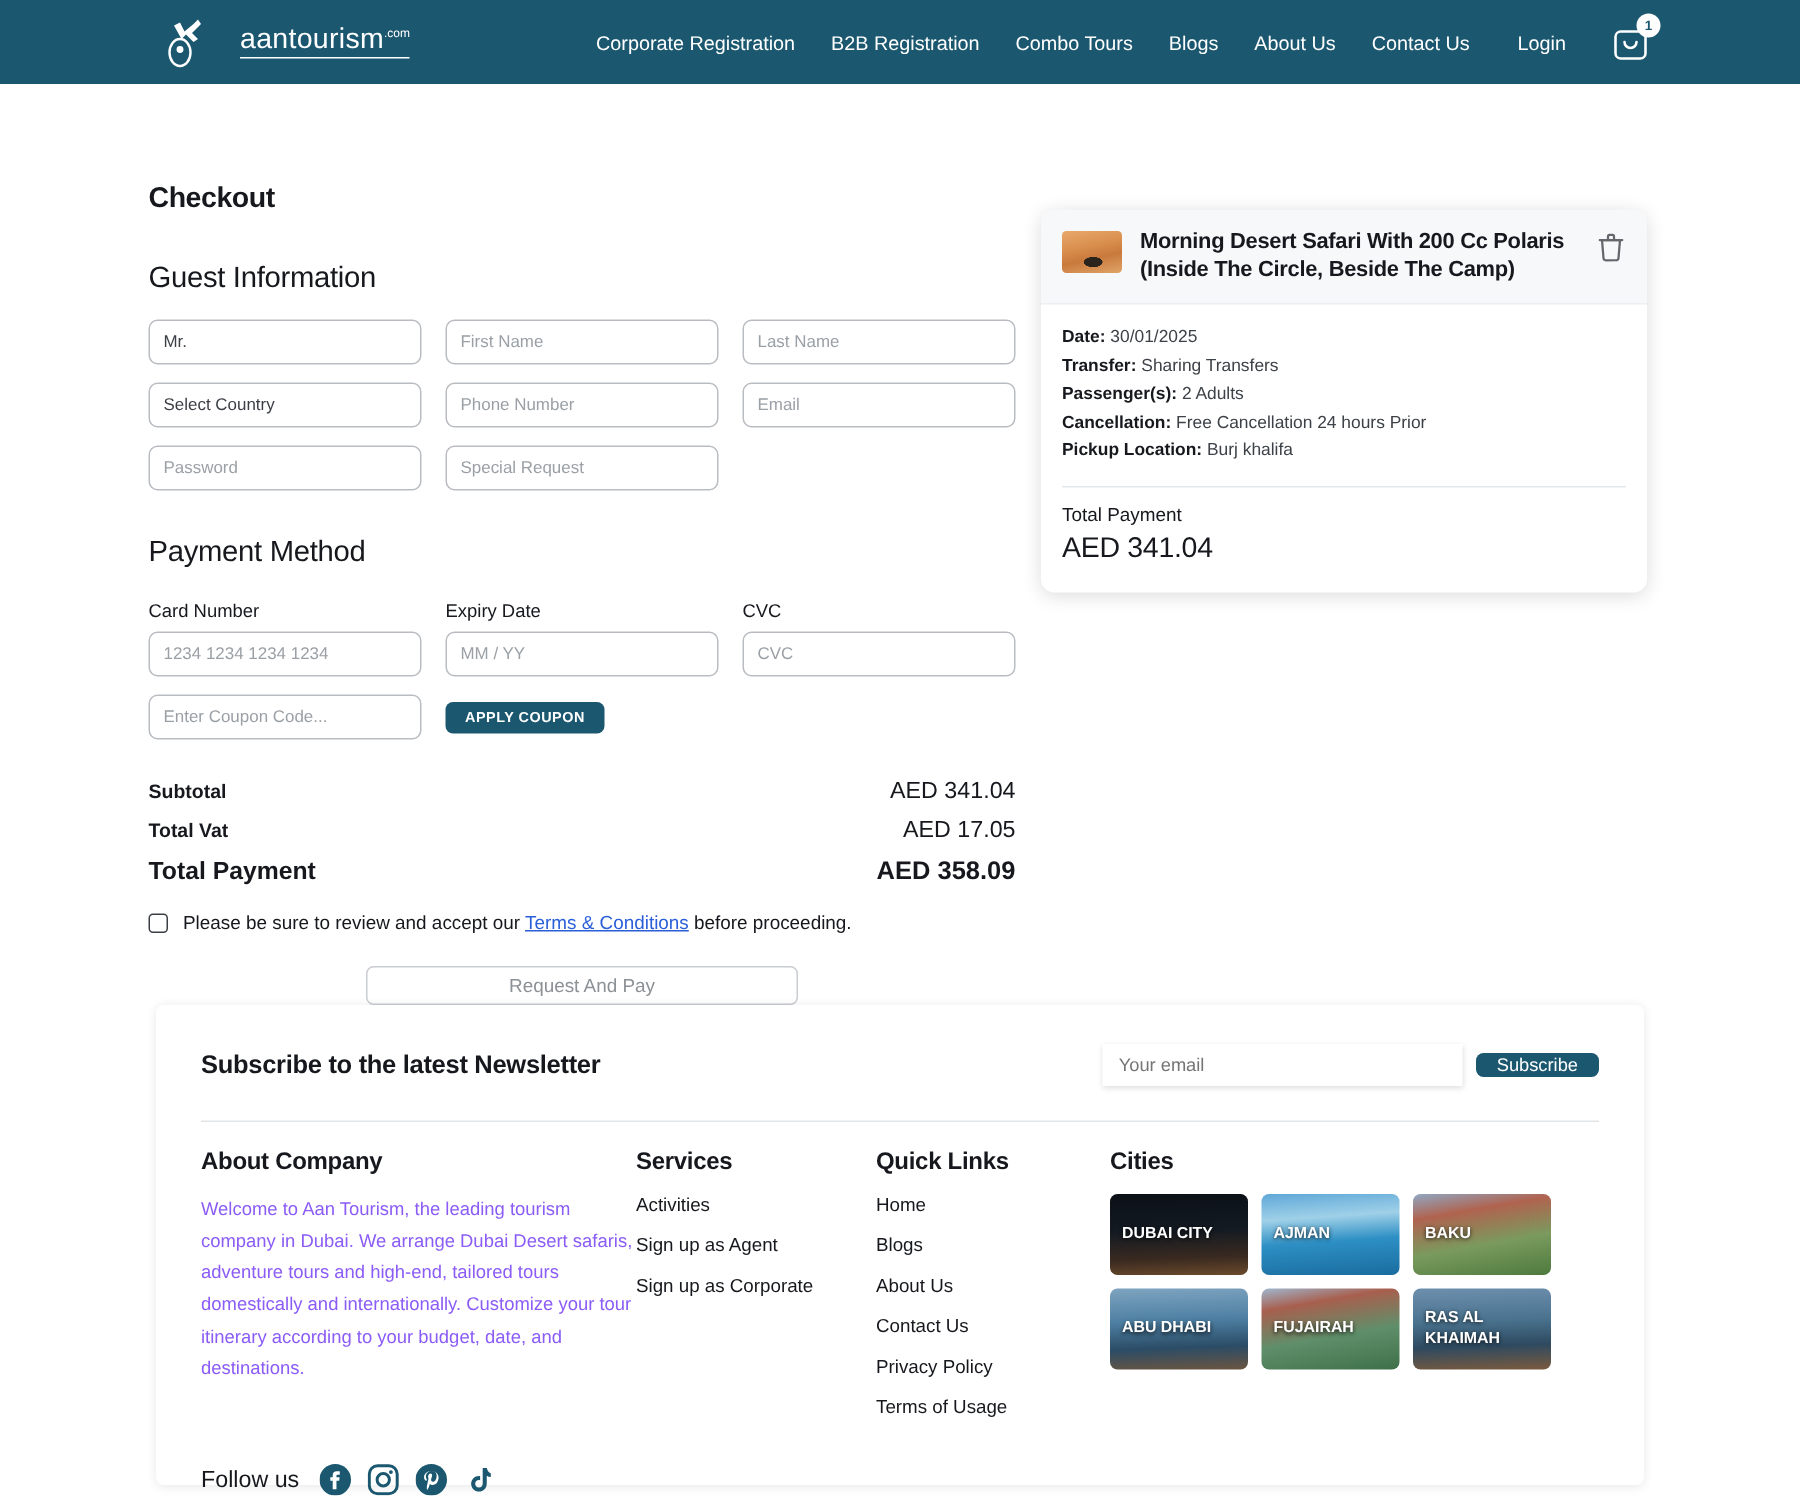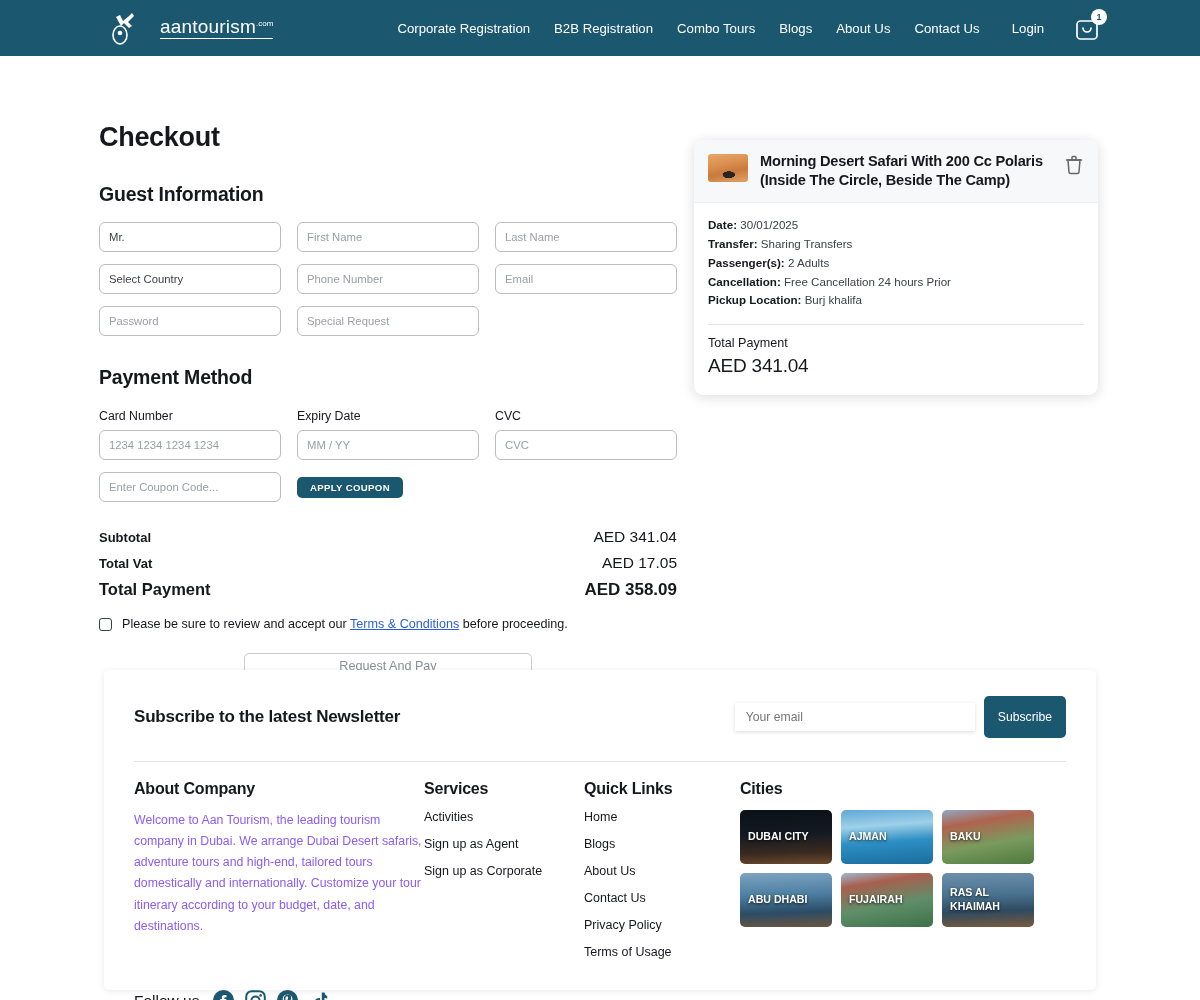--- a/index.html
+++ b/index.html
@@ -36,22 +36,22 @@
     position: absolute; top: -5px; right: -7px;
     width: 16px; height: 16px; border-radius: 50%;
     background: #fff; color: #1b5870; font-size: 9px; font-weight: 700;
     display: flex; align-items: center; justify-content: center;
   }
 
   
   .page { position: relative; width: 1200px; height: 944px; background: #fff; }
   .checkout-col { position: absolute; left: 99px; top: 66px; width: 580px; }
 
-  h1.title { font-size: 27px; font-weight: 600; letter-spacing: -.3px; }
-  h2.section { font-size: 19.5px; font-weight: 700; margin-top: 30px; letter-spacing: -.2px; }
+  h1.title { font-size: 19px; font-weight: 600; letter-spacing: -.3px; }
+  h2.section { font-size: 19.5px; font-weight: 400; margin-top: 30px; letter-spacing: -.2px; }
 
   .form-grid {
     display: grid; grid-template-columns: 182px 182px 182px;
     gap: 12px 16px; margin-top: 16px;
   }
   .field {
     height: 30px; border: 1px solid #b9bcc0; border-radius: 6px;
     background: #fff; display: flex; align-items: center;
     padding: 0 9px; font-size: 11.3px; color: #9aa0a6;
     font-family: "Liberation Sans", sans-serif;
@@ -133,21 +133,21 @@
   .news h3 { font-size: 17px; font-weight: 600; letter-spacing: -.2px; }
   .news-form { margin-left: auto; display: flex; align-items: center; }
   .news-input {
     width: 240px; height: 28px; border: none; background: #fff;
     box-shadow: 0 1px 4px rgba(0,0,0,.14);
     padding: 0 11px; font-size: 12.2px; color: #8c9196;
     font-family: "Liberation Sans", sans-serif;
   }
   .btn-sub {
     margin-left: 9px; background: #1b5870; color: #fff; border: none;
-    border-radius: 5px; height: 42px; padding: 0 14px; font-size: 12.2px;
+    border-radius: 5px; height: 16px; padding: 0 14px; font-size: 12.2px;
     cursor: pointer; font-family: "Liberation Sans", sans-serif;
   }
   .fdivider { border-top: 1px solid #e2e5e8; margin: 23px 0 0; }
 
   .fcols { display: flex; margin-top: 18px; }
   .fcol h4 { font-size: 16px; font-weight: 700; letter-spacing: -.2px; margin-bottom: 12px; }
   .c-about { width: 290px; }
   .c-about p { font-size: 12.3px; line-height: 1.72; color: #8b5cf6; }
   .c-serv { width: 160px; }
   .c-quick { width: 156px; }

